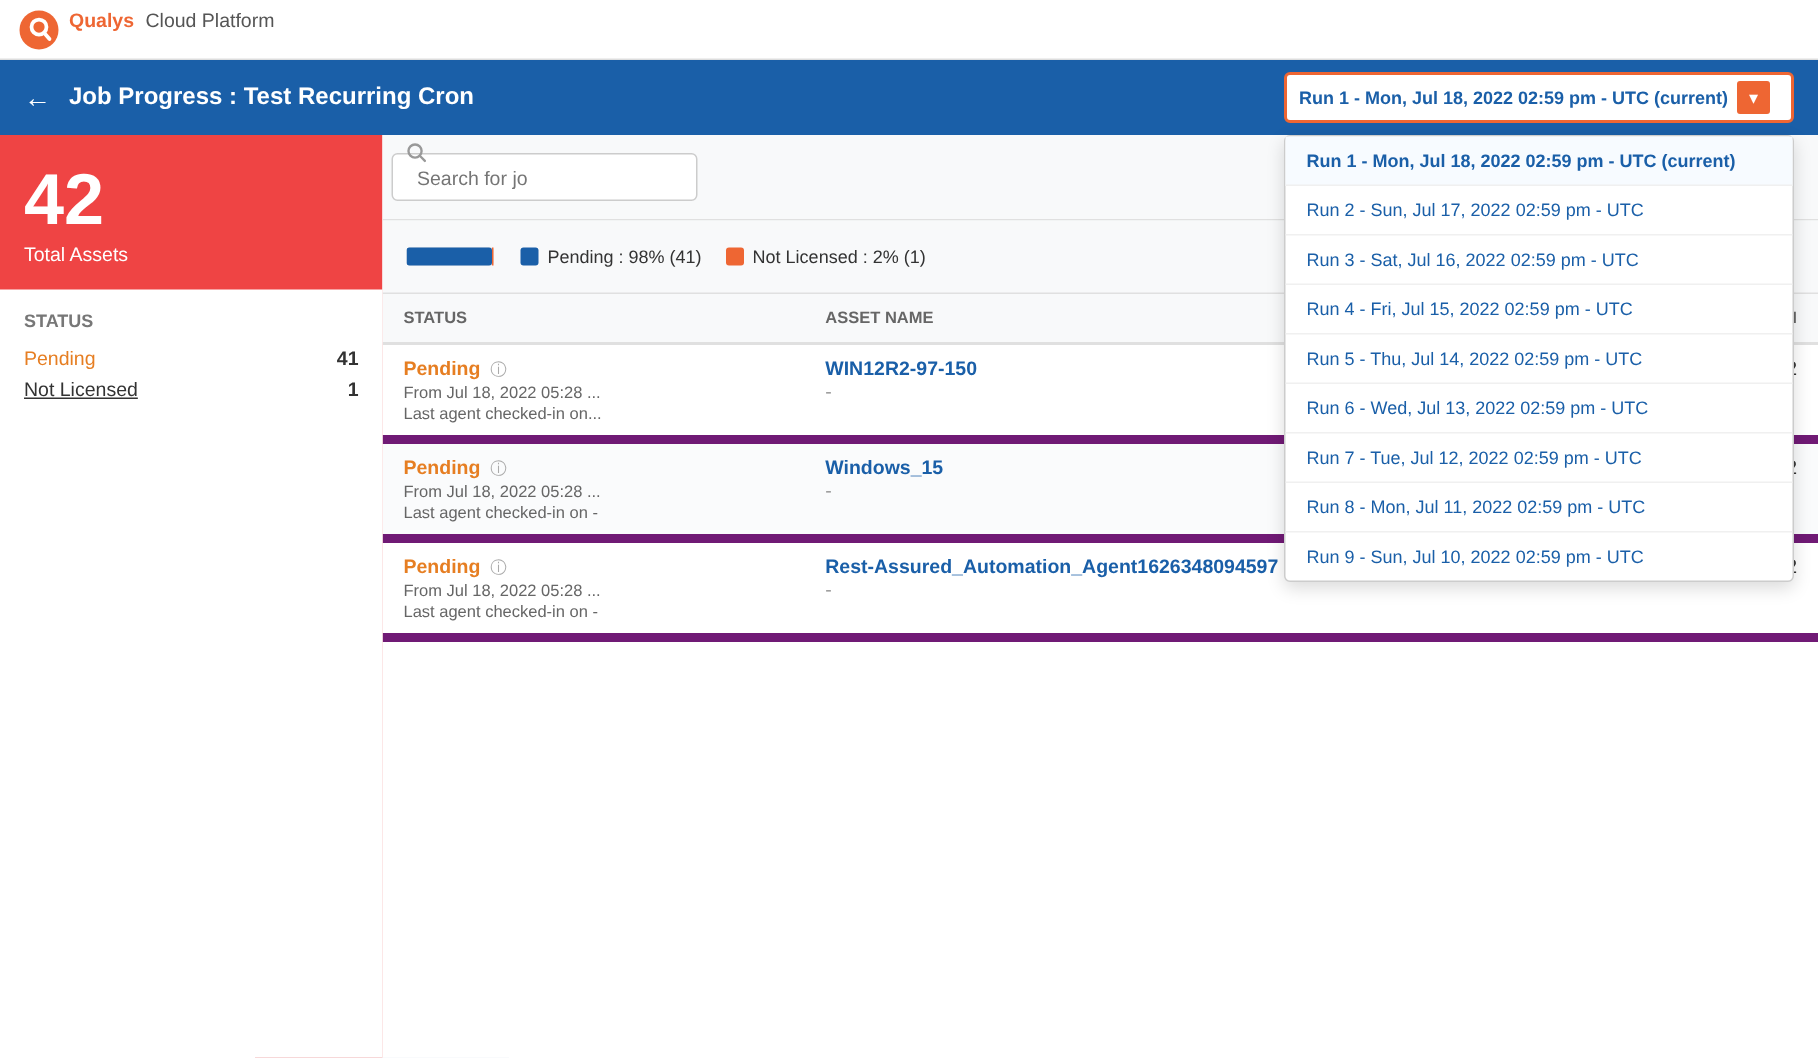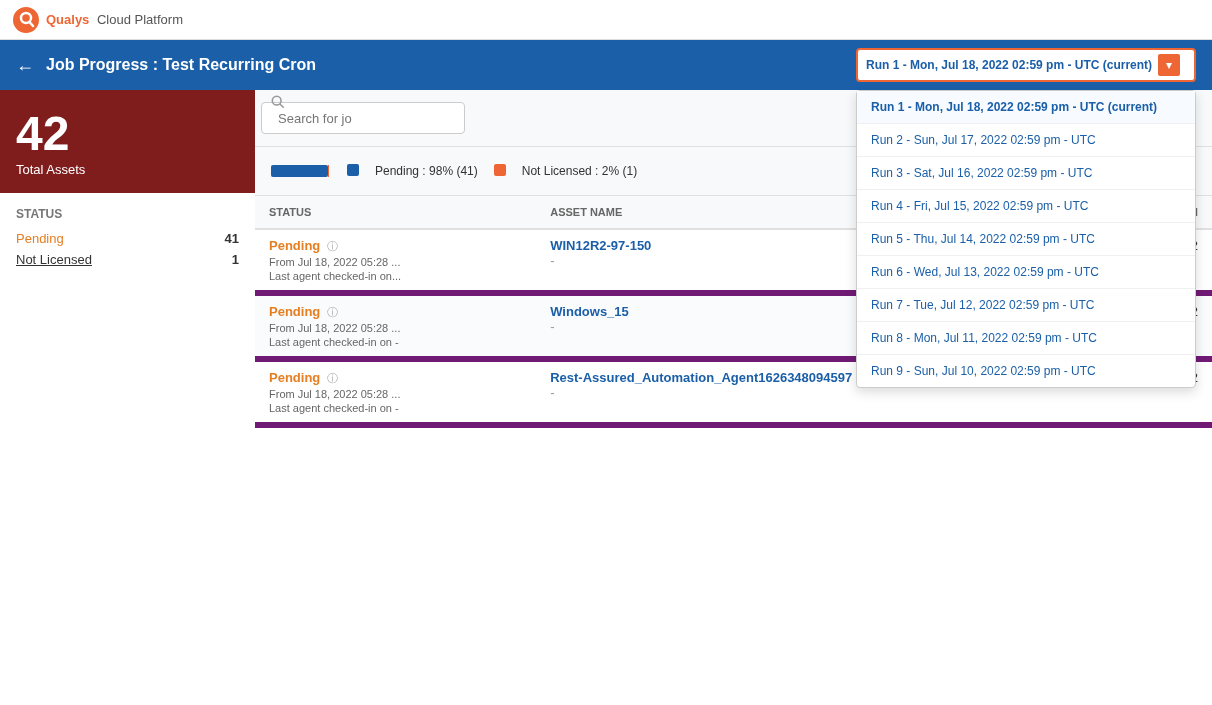--- a/index.html
+++ b/index.html
@@ -3,21 +3,21 @@
   <meta charset="utf-8">
   <style>
     * { box-sizing: border-box; margin: 0; padding: 0; }
     body { font-family: Arial, sans-serif; font-size: 13px; background: #f0f4f8; color: #333; width: 1212px; height: 705px; overflow: hidden; }
 
     
     .top-bar {
       display: flex; align-items: center; height: 40px;
       background: #fff; border-bottom: 1px solid #ddd; padding: 0 12px; gap: 8px;
     }
-    .qualys-logo { display: flex; align-items: center; gap: 6px; }
+    .qualys-logo { display: flex; gap: 6px; }
     .logo-icon { width: 28px; height: 28px; }
     .logo-text { font-size: 13px; color: #555; }
     .logo-brand { font-weight: bold; color: #e63; }
 
     
     .header-bar {
       background: #1a5fa8; color: #fff; height: 50px;
       display: flex; align-items: center; padding: 0 16px; gap: 12px; position: relative;
     }
     .back-arrow { font-size: 18px; cursor: pointer; color: #fff; }
@@ -46,21 +46,21 @@
       border-bottom: 1px solid #f0f0f0;
     }
     .dropdown-item.selected { font-weight: bold; background: #f7fbff; }
     .dropdown-item:last-child { border-bottom: none; }
 
     
     .main-layout { display: flex; height: calc(705px - 90px); }
 
     
     .sidebar {
-      width: 255px; background: #7f1d1d; color: #fff;
+      width: 255px; background: #ef4444; color: #fff;
       display: flex; flex-direction: column; flex-shrink: 0;
     }
     .total-assets-box {
       padding: 20px 16px 16px; text-align: left;
     }
     .total-count { font-size: 48px; font-weight: bold; line-height: 1; }
     .total-label { font-size: 13px; margin-top: 4px; }
 
     .status-section {
       background: #fff; color: #333; flex: 1; padding: 14px 16px;
@@ -86,21 +86,21 @@
       background: #fff;
     }
     .search-icon-wrap { position: relative; display: inline-flex; }
     .search-icon-wrap svg { position: absolute; left: 8px; top: 50%; transform: translateY(-50%); }
 
     
     .chart-row {
       display: flex; align-items: center; padding: 10px 16px;
       background: #f8f9fa; border-bottom: 1px solid #e0e0e0; gap: 16px;
     }
-    .chart-legend { display: flex; gap: 16px; font-size: 12px; }
+    .chart-legend { display: flex; align-items: center; gap: 6px; font-size: 12px; }
     .legend-dot { width: 12px; height: 12px; border-radius: 2px; }
     .legend-pending { background: #1a5fa8; }
     .legend-not-licensed { background: #e63; }
 
     
     .table-container { flex: 1; overflow-y: auto; }
     table { width: 100%; border-collapse: collapse; }
     thead tr { background: #f8f9fa; border-bottom: 2px solid #e0e0e0; }
     th { padding: 10px 14px; text-align: left; font-size: 11px; font-weight: bold; color: #666; text-transform: uppercase; }
     td { padding: 8px 14px; font-size: 13px; vertical-align: top; border-bottom: 6px solid #701a75; }

